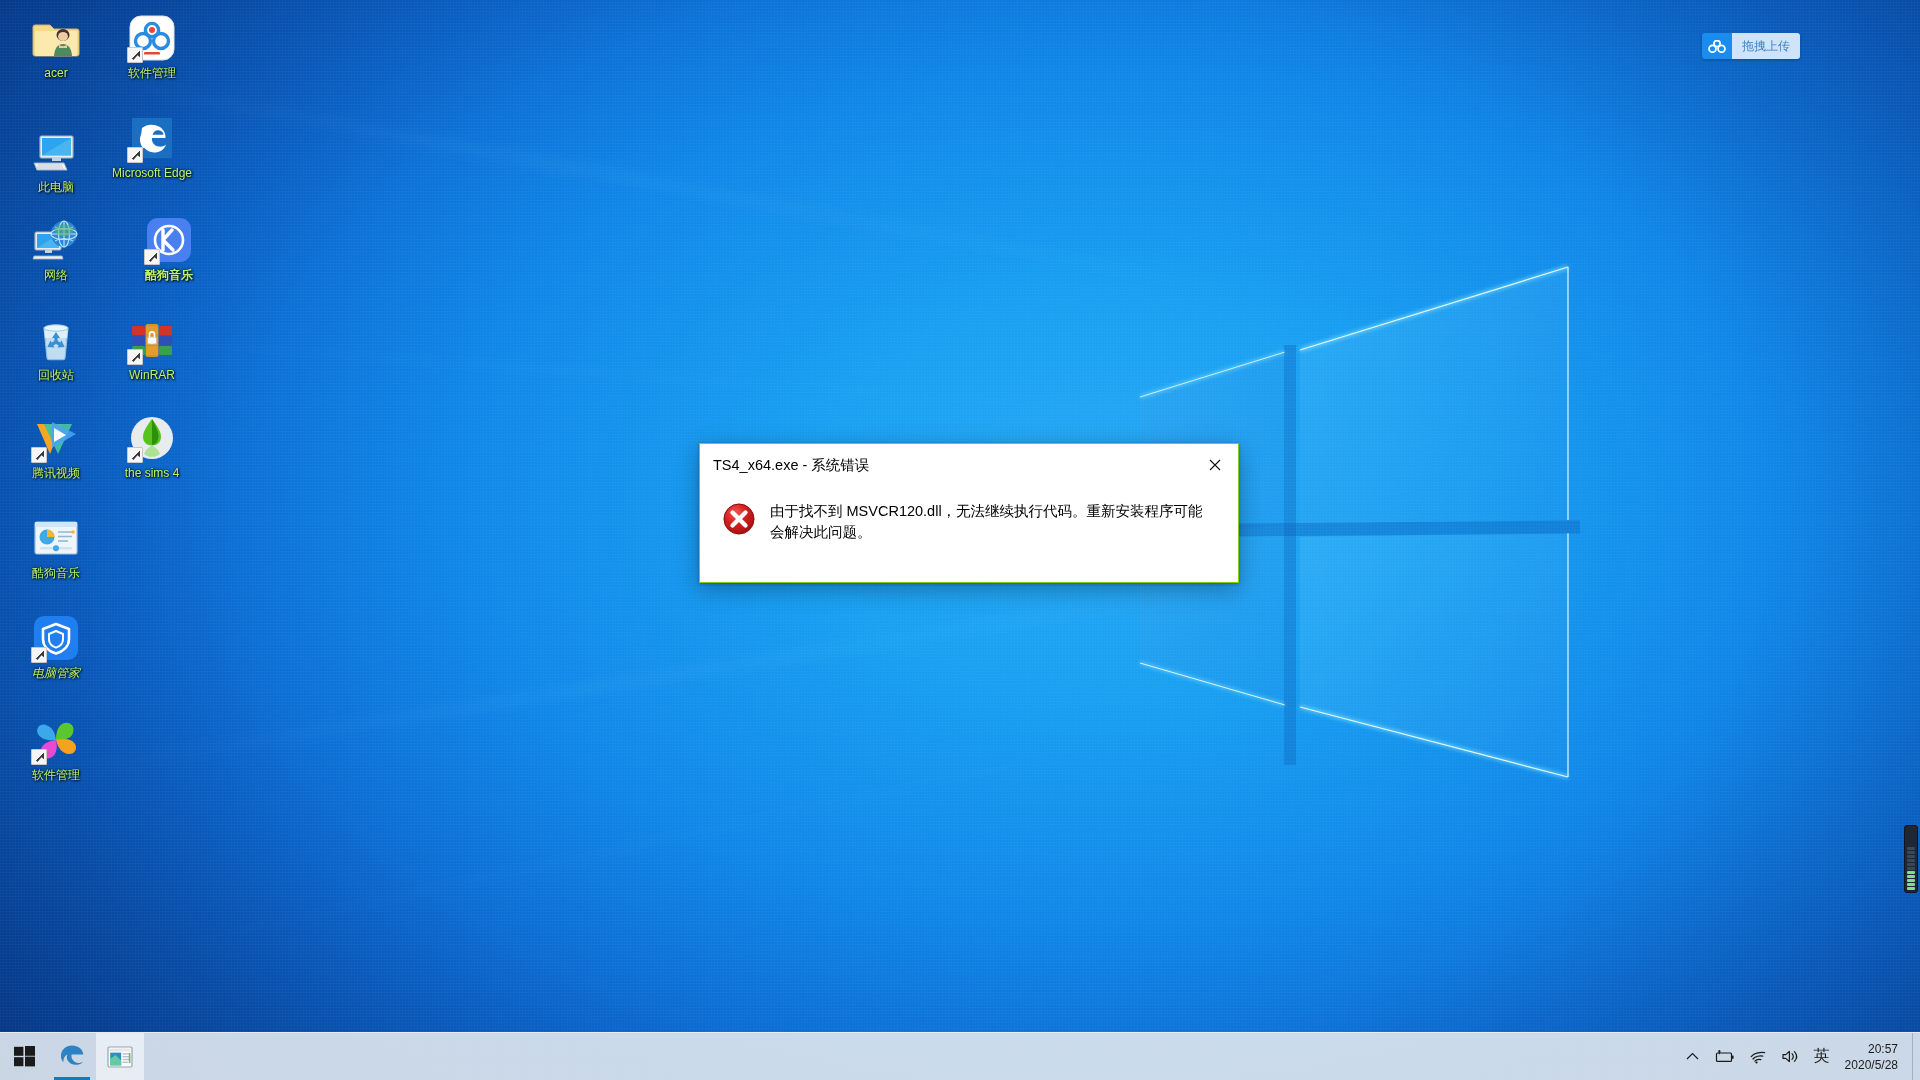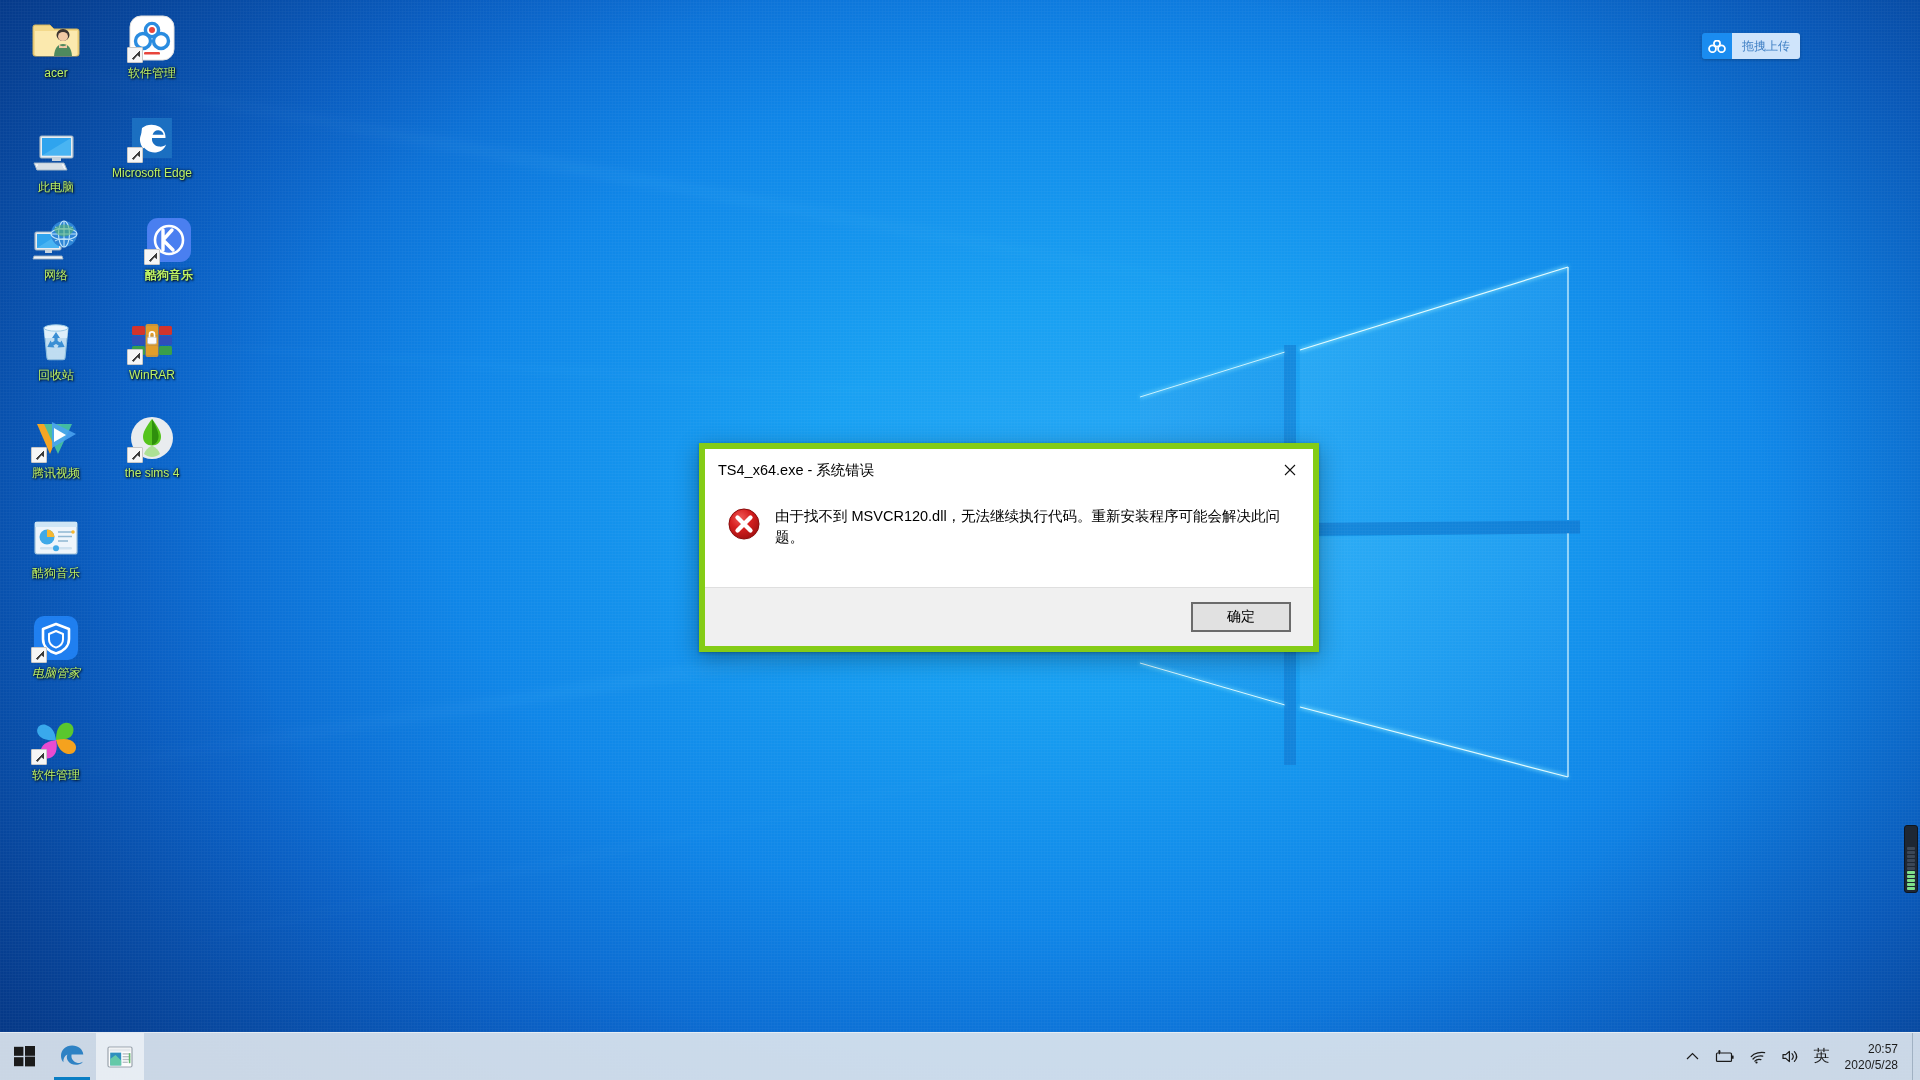--- a/index.html
+++ b/index.html
@@ -137,23 +137,23 @@
     padding: 2px;
     display: flex; flex-direction: column-reverse; gap: 1px;
   }
   #edge-gauge i { display:block; height: 3px; background: #3c4756; border-radius:1px;}
   #edge-gauge i.on { background: #7ee08a; }
 
   
   #dialog {
     position: absolute;
     left: 699px; top: 443px;
-    width: 620px;
+    width: 540px;
     background: #ffffff;
-    border: 6px solid #84cc16;
+    border: 1px solid #84cc16;
     box-shadow: 0 6px 22px rgba(0,0,0,.30), 0 1px 3px rgba(0,0,0,.25);
     font-family: "Liberation Sans", "DejaVu Sans", sans-serif;
   }
   #dialog .titlebar {
     height: 42px;
     display: flex; align-items: center;
     background: #ffffff;
   }
   #dialog .title {
     font-size: 14.5px;
@@ -591,23 +591,20 @@
               <stop offset="100%" stop-color="#9d0f0f"></stop>
             </radialGradient>
           </defs>
           <circle cx="17" cy="17" r="16" fill="#e8e8e8" opacity=".55"></circle>
           <circle cx="17" cy="17" r="15" fill="url(#errg)" stroke="#8d0c0c" stroke-width="1"></circle>
           <path d="M10.5,10.5 L23.5,23.5 M23.5,10.5 L10.5,23.5" stroke="#fff" stroke-width="4.3" stroke-linecap="round" fill="none"></path>
         </svg>
       </div>
       <div class="msg">由于找不到 MSVCR120.dll，无法继续执行代码。重新安装程序可能会解决此问题。</div>
     </div>
-    <div class="footer">
-      <button class="okbtn">确定</button>
-    </div>
   </div>
 
   <div id="taskbar">
     <div class="start">
       <svg width="21" height="21" viewBox="0 0 21 21">
         <rect x="0" y="0.8" width="9.4" height="9.0" fill="#1b1b1b"></rect>
         <rect x="11.0" y="0" width="10" height="9.8" fill="#1b1b1b"></rect>
         <rect x="0" y="11.2" width="9.4" height="9.0" fill="#1b1b1b"></rect>
         <rect x="11.0" y="10.6" width="10" height="9.8" fill="#1b1b1b"></rect>
       </svg>

